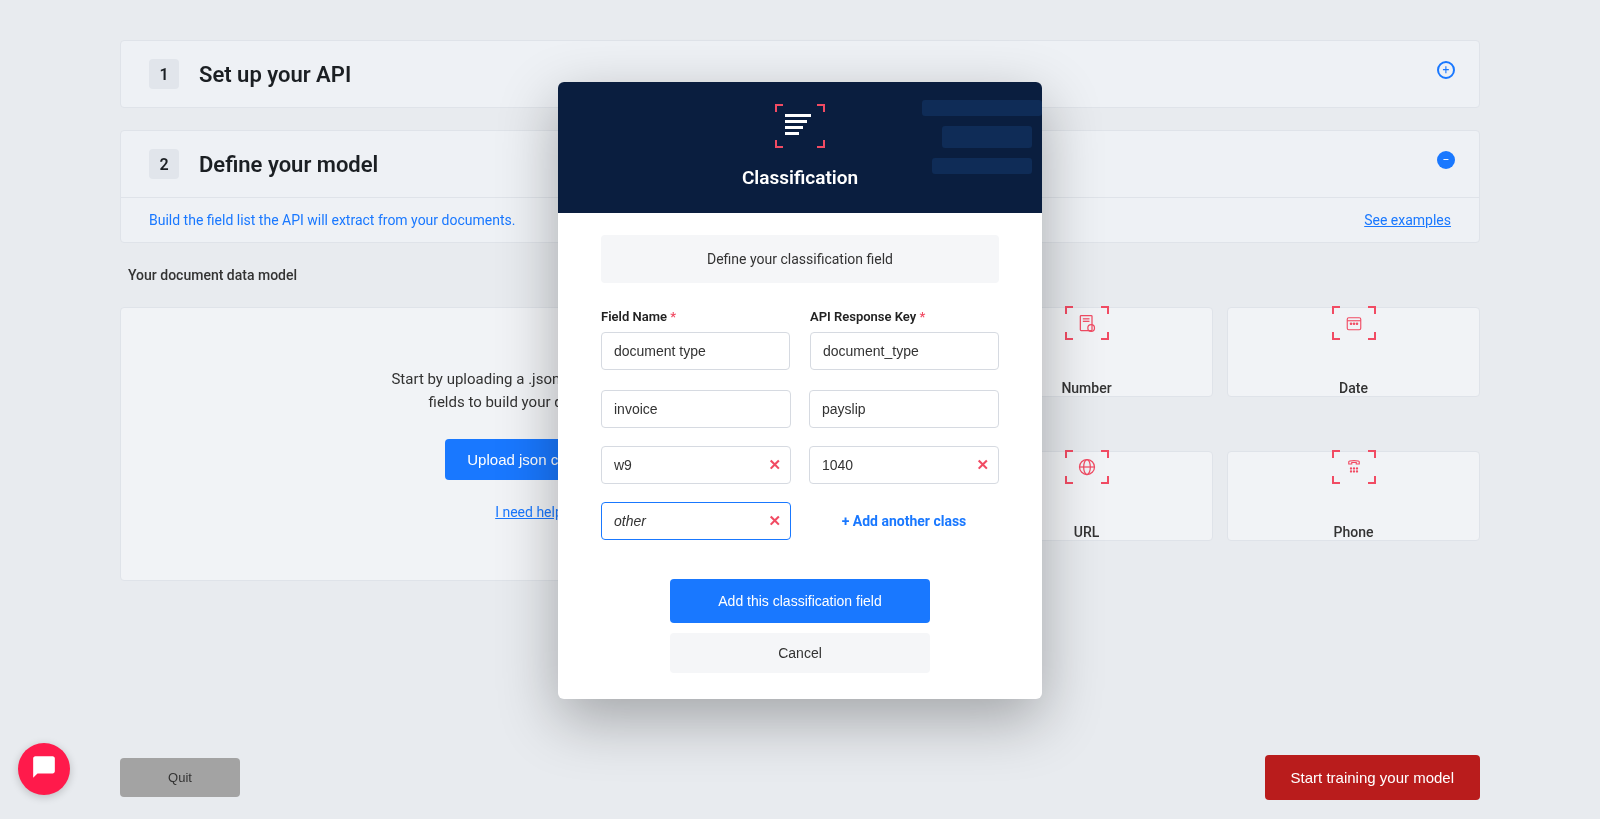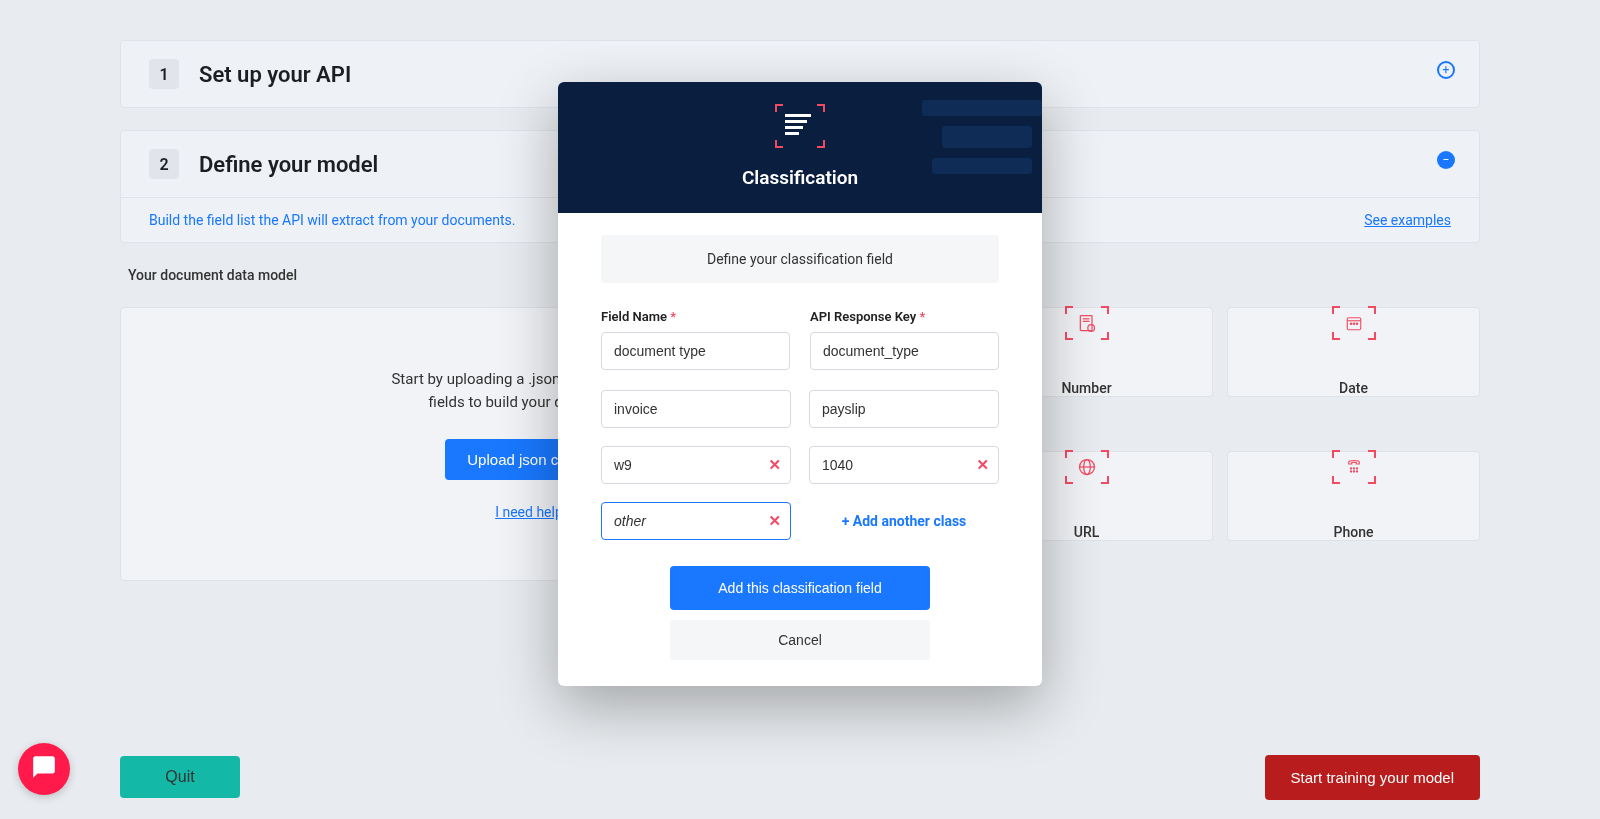--- a/index.html
+++ b/index.html
@@ -90,23 +90,23 @@
   .tile-label { font-size: 14px; color: #333; font-weight: 500; }
 
   
   .footer {
     position: absolute; left: 0; right: 0; bottom: 0;
     height: 84px; background: #e8ebef;
     display: flex; align-items: center; justify-content: space-between;
     padding: 0 120px;
   }
   .quit-btn {
-    background: #14b8a6; color: #333; border: none;
+    background: #a3a3a3; color: #333; border: none;
     width: 120px;
-    padding: 12px 30px; font-size: 16px; border-radius: 4px; cursor: pointer;
+    padding: 12px 30px; font-size: 13px; border-radius: 4px; cursor: pointer;
   }
   .train-btn {
     background: #b91c1c; color: #fff; border: none;
     padding: 14px 26px; font-size: 15px; border-radius: 4px; cursor: pointer; margin-left: 24px;
   }
 
   
   .chat-bubble {
     position: absolute; left: 18px; bottom: 24px;
     width: 52px; height: 52px; background: #ff1a4b; border-radius: 50%;
@@ -164,21 +164,21 @@
   .class-input-wrap.focused .input { border-color:#1978ff;font-style:italic; }
   .remove-x {
     position:absolute; right:10px; top:50%; transform:translateY(-50%);
     color:#f14b63; font-weight:bold; cursor:pointer; font-size:15px;
   }
   .add-class {
     color:#1978ff; font-size:14px; font-weight:700;
     display:flex; align-items:center; cursor:pointer;
     justify-content:center;
   }
-  .modal-actions { margin-top:26px; display:flex; flex-direction:column; align-items:center; gap:10px;}
+  .modal-actions { margin-top:39px; display:flex; flex-direction:column; align-items:center; gap:10px;}
   .btn-add-field {
     background:#1978ff; color:#fff; border:none;
     padding:14px 38px; border-radius:4px; font-size:14px; font-weight:500; cursor:pointer;
     width: 260px;
   }
   .btn-cancel {
     background:#f5f6f8; color:#333; border:none;
     padding:12px 38px; border-radius:4px; font-size:14px; cursor:pointer;
     width: 260px;
   }

